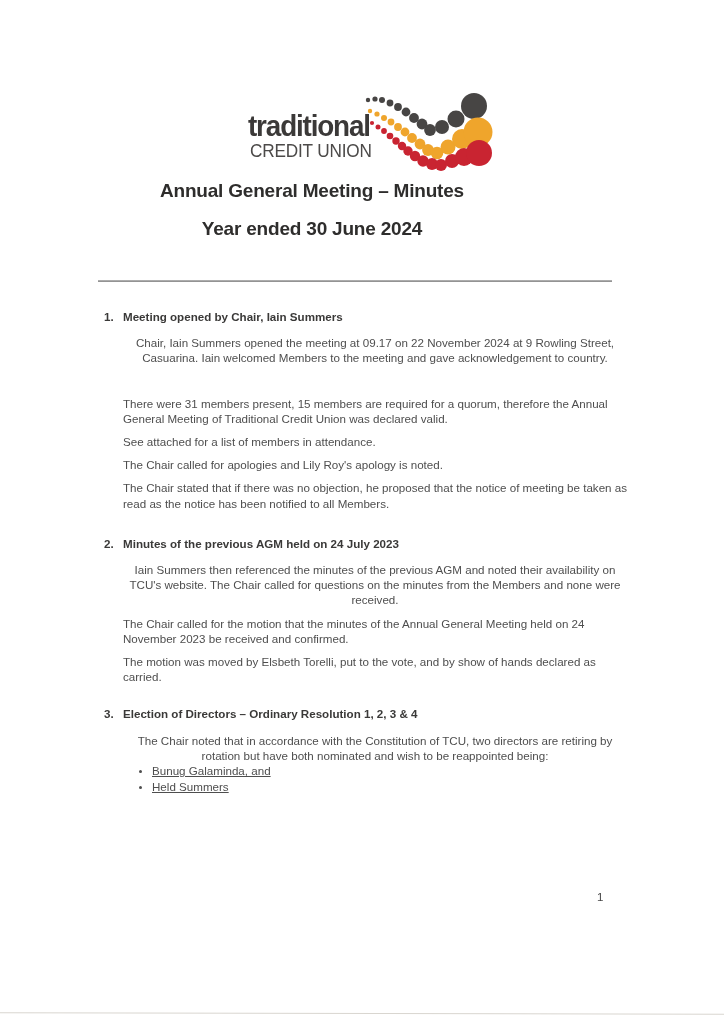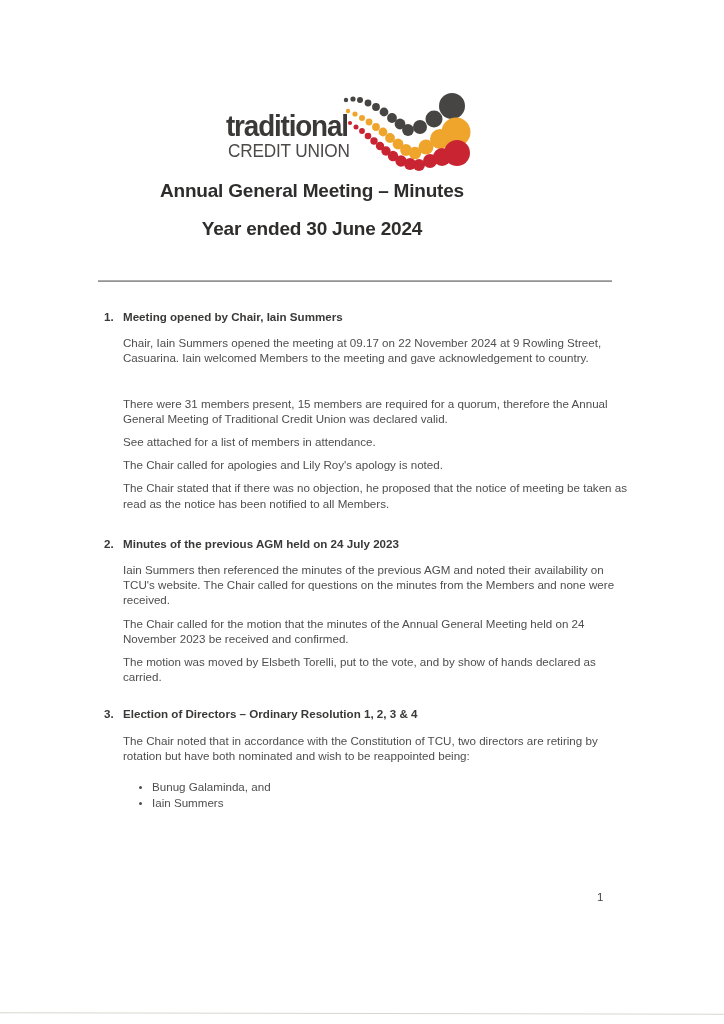--- a/index.html
+++ b/index.html
@@ -5,21 +5,21 @@
   html, body { margin: 0; padding: 0; }
   body {
     width: 724px; height: 1024px;
     background: #ffffff;
     font-family: "Liberation Sans", sans-serif;
     position: relative;
     overflow: hidden;
     color: #4e4e4e;
   }
   
-  .logo-wrap { position: absolute; top: 90px; left: 226px; width: 254px; height: 84px; }
+  .logo-wrap { position: absolute; top: 90px; left: 248px; width: 254px; height: 84px; }
   .logo-text1 {
     position: absolute; left: 0; top: 22px;
     font-size: 29px; font-weight: bold; color: #3b3938;
     letter-spacing: -1.2px; transform: scaleX(0.96); transform-origin: left top;
     line-height: 28px;
   }
   .logo-text2 {
     position: absolute; left: 2px; top: 51px;
     font-size: 18.5px; font-weight: 400; color: #4c4a49;
     letter-spacing: -0.2px; transform: scaleX(0.93); transform-origin: left top;
@@ -36,23 +36,23 @@
     position: absolute; top: 280px; left: 98px; width: 514px; height: 2px;
     background: linear-gradient(to bottom, #b9b9b9, #878787);
   }
   
   .content { position: absolute; top: 303px; left: 104px; width: 523px; font-size: 11.6px; }
   .sec-head { display: flex; margin: 25px 0 0 0; font-weight: bold; color: #3a3938; line-height: 15.2px; }
   .sec-head.first { margin-top: 6px; }
   .sec-num { width: 19px; flex: none; }
   .sec-title { flex: 1; }
   .content p { margin: 8px 0 0 19px; line-height: 15.2px; color: #4e4e4e; }
-  .content p.after-heading { margin-top: 11px; }
+  .content p.after-heading { margin-top: 11px; text-align: center; }
   .content p.gap-lg { margin-top: 30px; }
-  ul.bullets { margin: 16px 0 0 19px; padding-left: 29px; }
+  ul.bullets { margin: 0 0 0 19px; padding-left: 29px; text-decoration: underline; }
   ul.bullets li { line-height: 15.8px; color: #4e4e4e; }
   ul.bullets li::marker { font-size: 10px; color: #4e4e4e; }
   
   .page-number { position: absolute; top: 891px; left: 597px; font-size: 11.5px; color: #454545; }
   .scan-edge-bottom {
     position: absolute; top: 1013px; left: 0; width: 724px; height: 1px;
     background: #d9d6d0; transform: rotate(0.12deg);
   }
 </style>
 </head>
@@ -140,19 +140,19 @@
   <p>The Chair called for the motion that the minutes of the Annual General Meeting held on 24 November 2023 be received and confirmed.</p>
   <p>The motion was moved by Elsbeth Torelli, put to the vote, and by show of hands declared as carried.</p>
 
   <div class="sec-head" style="margin-top:22px">
     <span class="sec-num">3.</span>
     <span class="sec-title">Election of Directors – Ordinary Resolution 1, 2, 3 &amp; 4</span>
   </div>
   <p class="after-heading">The Chair noted that in accordance with the Constitution of TCU, two directors are retiring by rotation but have both nominated and wish to be reappointed being:</p>
   <ul class="bullets">
     <li>Bunug Galaminda, and</li>
-    <li>Iain Summers</li>
+    <li>Held Summers</li>
   </ul>
 
 </div>
 
 <div class="page-number">1</div>
 <div class="scan-edge-bottom"></div>
 
 </body></html>

